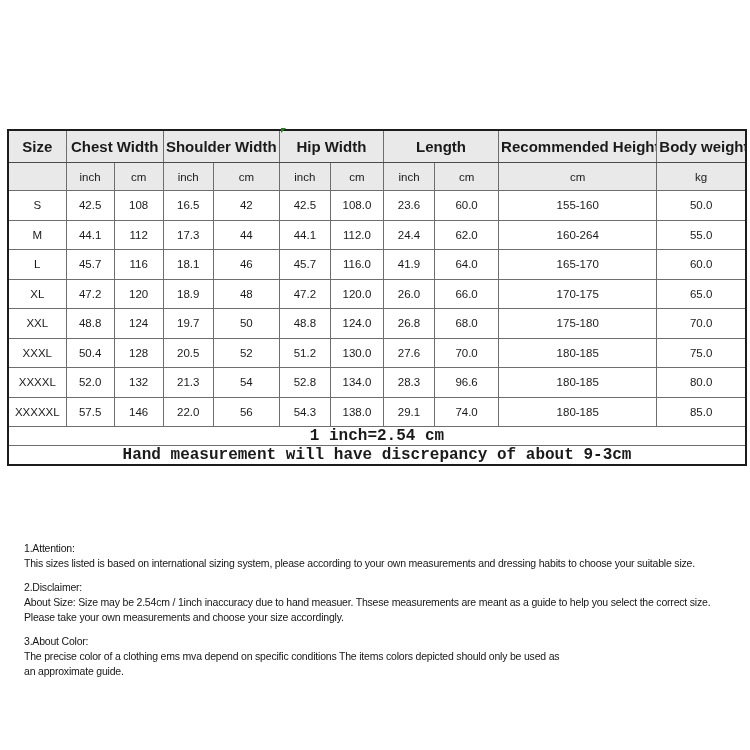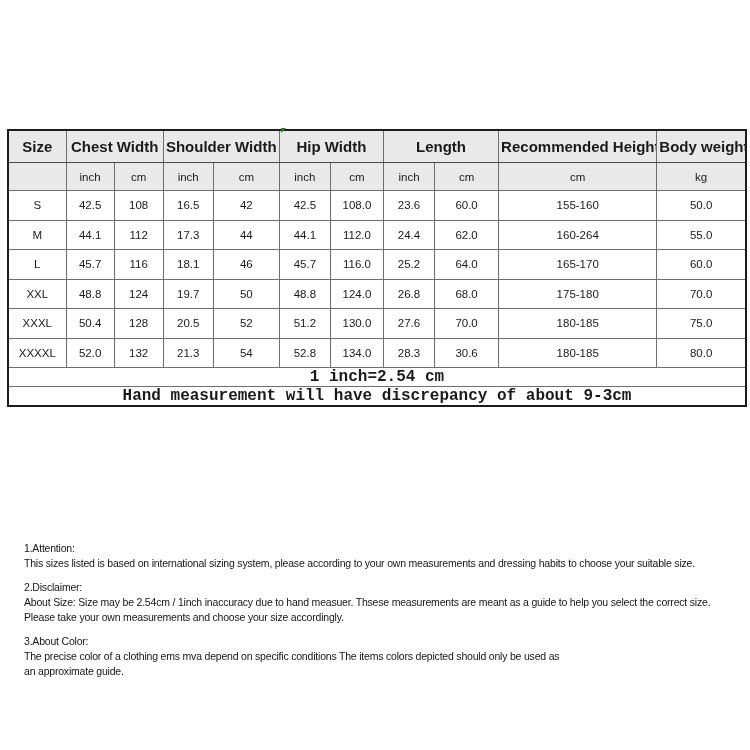--- a/index.html
+++ b/index.html
@@ -166,24 +166,37 @@
             <td>55.0</td>
           </tr>
           <tr>
             <td>L</td>
             <td>45.7</td>
             <td>116</td>
             <td>18.1</td>
             <td>46</td>
             <td>45.7</td>
             <td>116.0</td>
-            <td>25.2</td>
+            <td>41.9</td>
             <td>64.0</td>
             <td>165-170</td>
             <td>60.0</td>
+          </tr>
+          <tr>
+            <td>XL</td>
+            <td>47.2</td>
+            <td>120</td>
+            <td>18.9</td>
+            <td>48</td>
+            <td>47.2</td>
+            <td>120.0</td>
+            <td>26.0</td>
+            <td>66.0</td>
+            <td>170-175</td>
+            <td>65.0</td>
           </tr>
           <tr>
             <td>XXL</td>
             <td>48.8</td>
             <td>124</td>
             <td>19.7</td>
             <td>50</td>
             <td>48.8</td>
             <td>124.0</td>
             <td>26.8</td>
@@ -206,23 +219,36 @@
           </tr>
           <tr>
             <td>XXXXL</td>
             <td>52.0</td>
             <td>132</td>
             <td>21.3</td>
             <td>54</td>
             <td>52.8</td>
             <td>134.0</td>
             <td>28.3</td>
-            <td>30.6</td>
+            <td>96.6</td>
             <td>180-185</td>
             <td>80.0</td>
+          </tr>
+          <tr>
+            <td>XXXXXL</td>
+            <td>57.5</td>
+            <td>146</td>
+            <td>22.0</td>
+            <td>56</td>
+            <td>54.3</td>
+            <td>138.0</td>
+            <td>29.1</td>
+            <td>74.0</td>
+            <td>180-185</td>
+            <td>85.0</td>
           </tr>
         </tbody>
       <tfoot>
         <tr>
           <td class="note-cell" colspan="11">1 inch=2.54 cm</td>
         </tr>
         <tr>
           <td class="note-cell" colspan="11">Hand measurement will have discrepancy of about 9-3cm</td>
         </tr>
       </tfoot>

